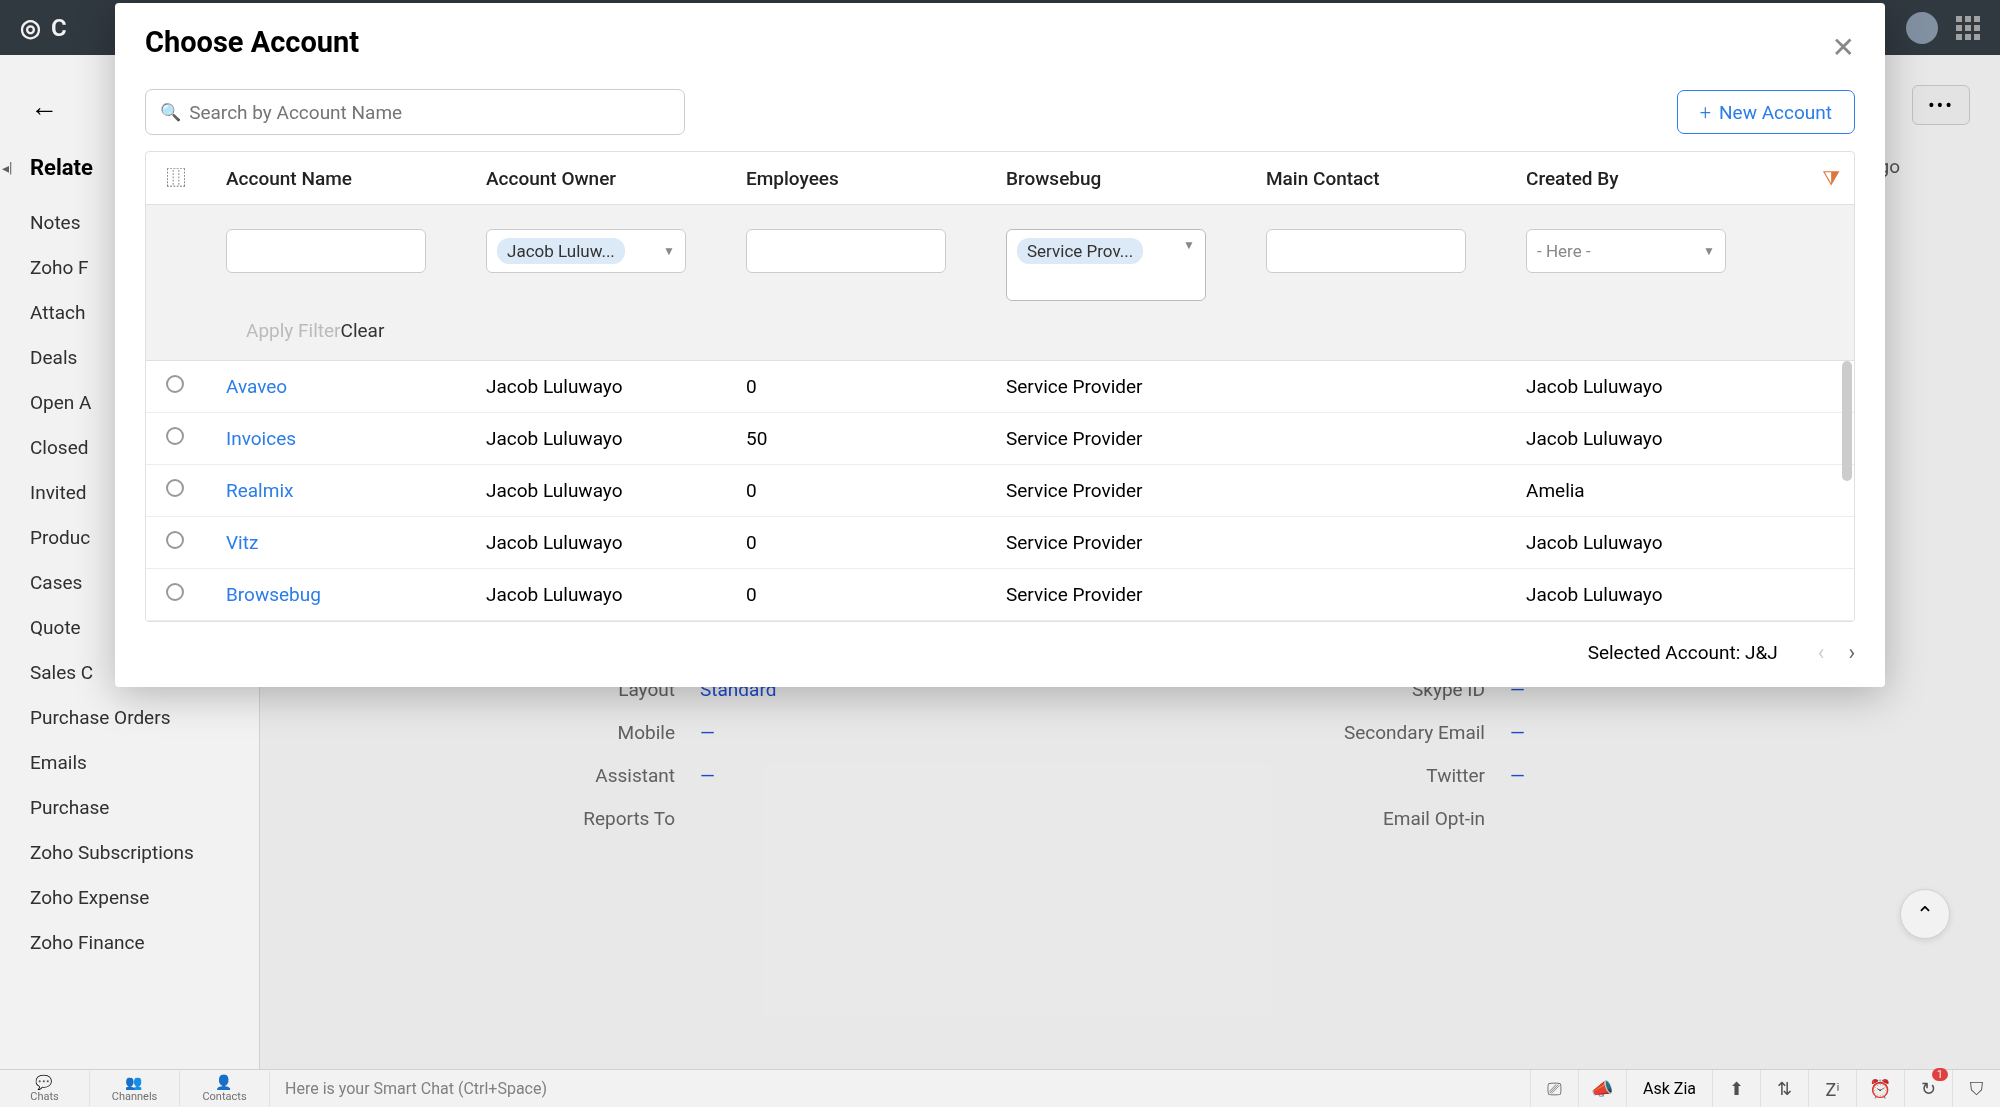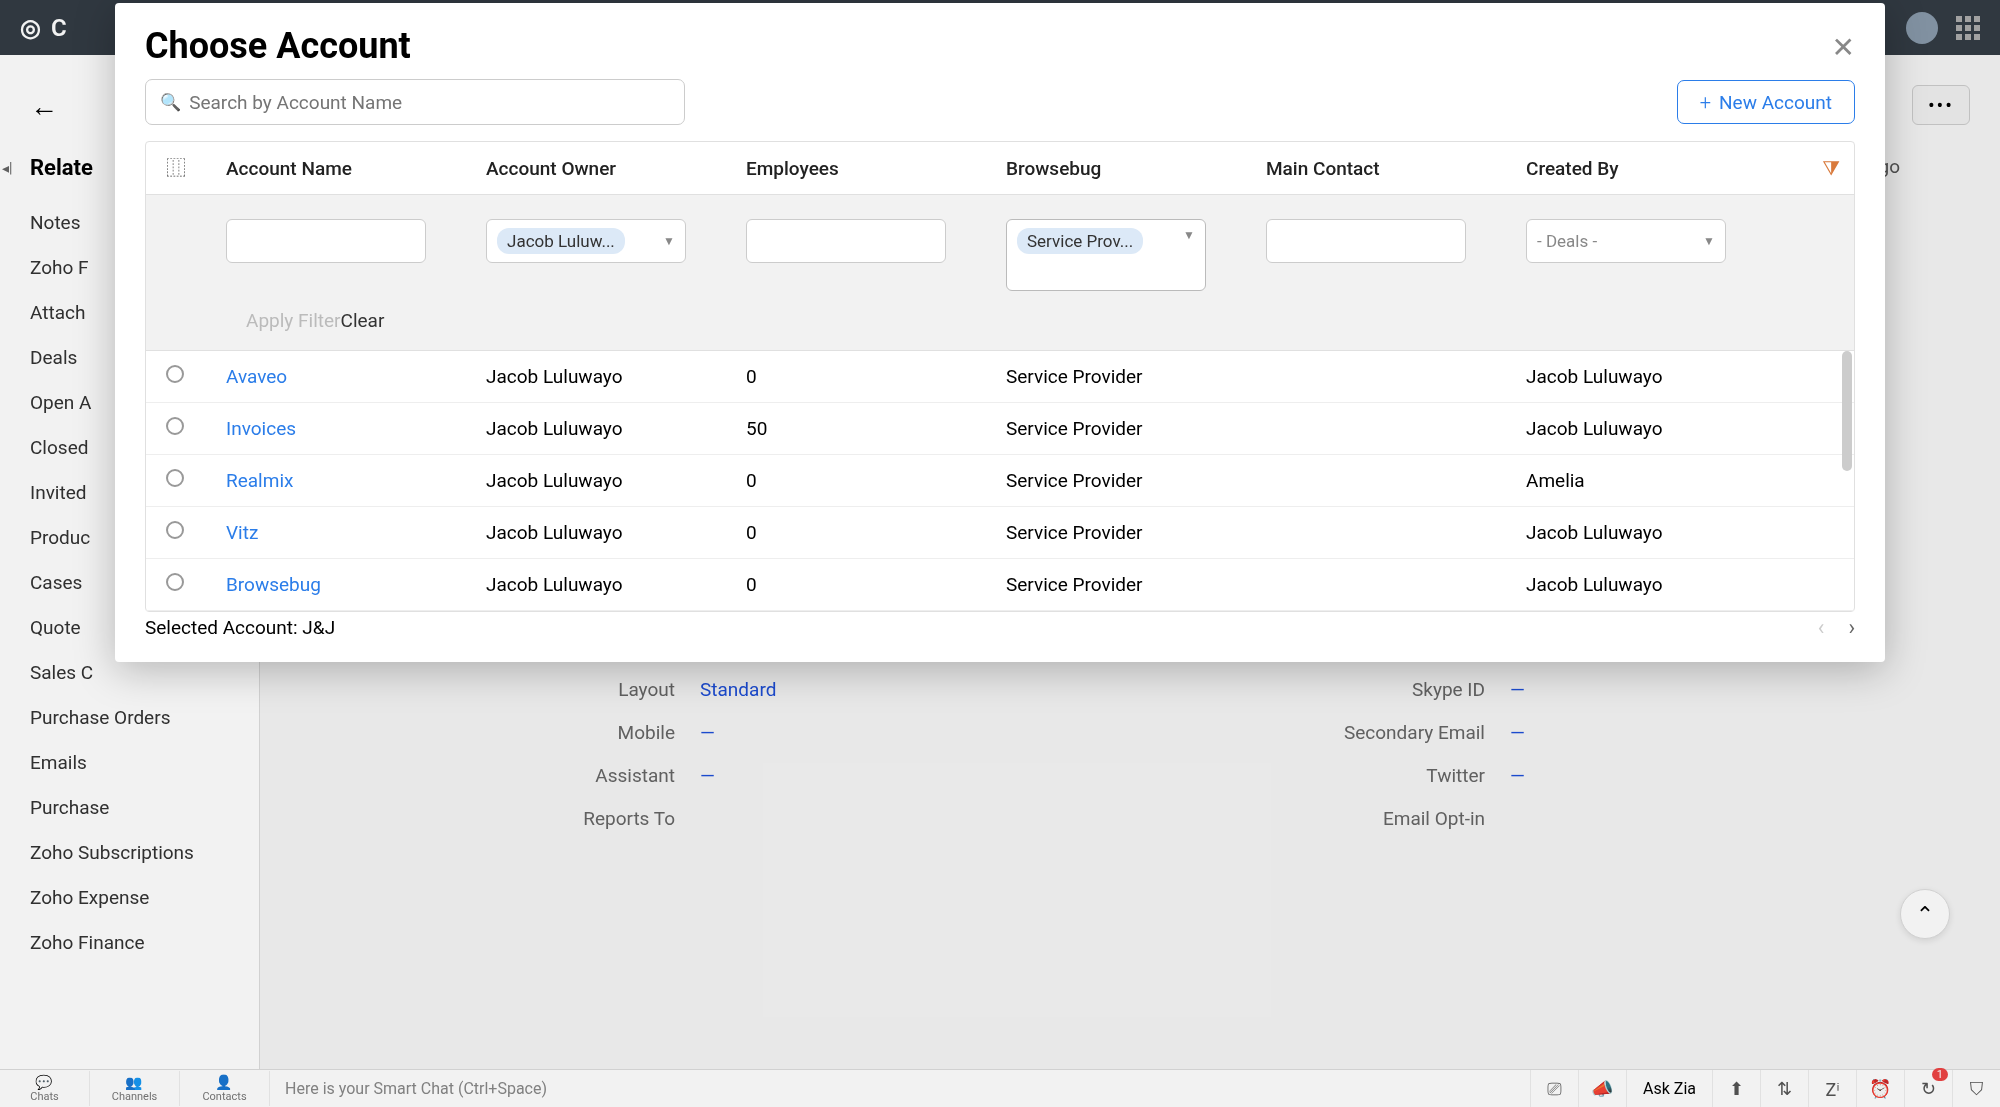--- a/index.html
+++ b/index.html
@@ -43,21 +43,21 @@
 .askzia { padding: 0 16px; font-size: 16px; border-left: 1px solid #eee; height: 38px; display:flex; align-items:center; }
 .badge { position: absolute; top: -2px; right: 4px; background: #e44; color: #fff; font-size: 11px; border-radius: 8px; padding: 0 5px; }
 
 
 .scroll-top { position: absolute; right: 50px; bottom: 130px; width: 50px; height: 50px; border-radius: 25px; background: #fff; border: 1px solid #ddd; display: flex; align-items: center; justify-content: center; font-size: 22px; box-shadow: 0 2px 6px rgba(0,0,0,0.1); }
 
 
 .overlay { position: absolute; inset: 0; background: rgba(0,0,0,0.05); display: flex; align-items: flex-start; justify-content: center; padding-top: 3px; }
 .modal { width: 1770px; background: #fff; border-radius: 4px; box-shadow: 0 8px 40px rgba(0,0,0,0.25); padding: 22px 30px; position: relative; }
 .modal-close { position: absolute; top: 28px; right: 30px; font-size: 28px; color: #888; cursor: pointer; font-weight: 300; }
-.modal-title { font-size: 36px; font-weight: 700; margin-bottom: 12px; }
+.modal-title { font-size: 29px; font-weight: 700; margin-bottom: 30px; }
 .modal-top { display: flex; justify-content: space-between; align-items: center; margin-bottom: 16px; }
 .search-box { width: 540px; height: 46px; border: 1px solid #ccc; border-radius: 7px; display: flex; align-items: center; padding: 0 14px; gap: 8px; }
 .search-box input { border: none; outline: none; font-size: 19px; flex: 1; }
 .search-icon { font-size: 17px; color: #555; }
 .new-account-btn { height: 44px; padding: 0 22px; border: 1.5px solid #2b7de9; border-radius: 7px; background: #fff; color: #2b7de9; font-size: 19px; display: flex; align-items: center; gap: 8px; cursor: pointer; }
 .new-account-btn .plus { font-size: 20px; font-weight: 300; }
 
 .table-wrap { border: 1px solid #e0e0e0; border-radius: 4px; }
 .table-header { display: flex; align-items: center; padding: 14px 20px; border-bottom: 1px solid #e0e0e0; font-size: 19px; font-weight: 500; color: #222; position: relative; }
 .col-sel { width: 60px; }
@@ -82,21 +82,21 @@
 .clear-filter { color: #333; cursor: pointer; }
 .ind-filter { border: 1.5px solid #bbb; padding-bottom: 40px; height: 72px; align-items: flex-start; padding-top: 8px; }
 .none-text { color: #888; }
 
 .table-body { max-height: 320px; overflow-y: auto; position: relative; }
 .table-row { display: flex; align-items: center; padding: 14px 20px; border-bottom: 1px solid #eee; font-size: 19px; }
 .radio { width: 18px; height: 18px; border: 2px solid #999; border-radius: 50%; display: inline-block; }
 .acct-link { color: #2b7de9; cursor: pointer; }
 .scroll-thumb { position: absolute; right: 2px; top: 0; width: 10px; height: 120px; background: #ccc; border-radius: 5px; }
 
-.modal-footer { display: flex; justify-content: space-between; align-items: center; padding-top: 3px; font-size: 19px; }
+.modal-footer { display: flex; justify-content: flex-end; align-items: center; padding-top: 18px; font-size: 19px; gap: 40px; }
 .pager { display: flex; gap: 24px; color: #666; font-size: 22px; }
 .pager .disabled { color: #ccc; }
 </style>
 </head>
 <body>
 
 <div class="topbar">
   <div class="topbar-left">
     <span class="logo">◎</span>
     <span class="logo">C</span>
@@ -279,21 +279,21 @@
             <div class="filter-input sel ind-filter" style="width:200px">
               <span class="chip">Service Prov...</span>
               <span class="caret">▼</span>
             </div>
           </div>
           <div class="col-contact">
               <div class="filter-input" style="width:200px"></div>
             </div>
           <div class="col-created">
             <div class="filter-input sel" style="width:200px">
-              <span class="none-text">- Deals -</span>
+              <span class="none-text">- Here -</span>
               <span class="caret">▼</span>
             </div>
           </div>
         </div>
         <div class="filter-actions">
           <span class="apply-filter">Apply Filter</span>
           <span class="clear-filter">Clear</span>
         </div>
       </div>
 

